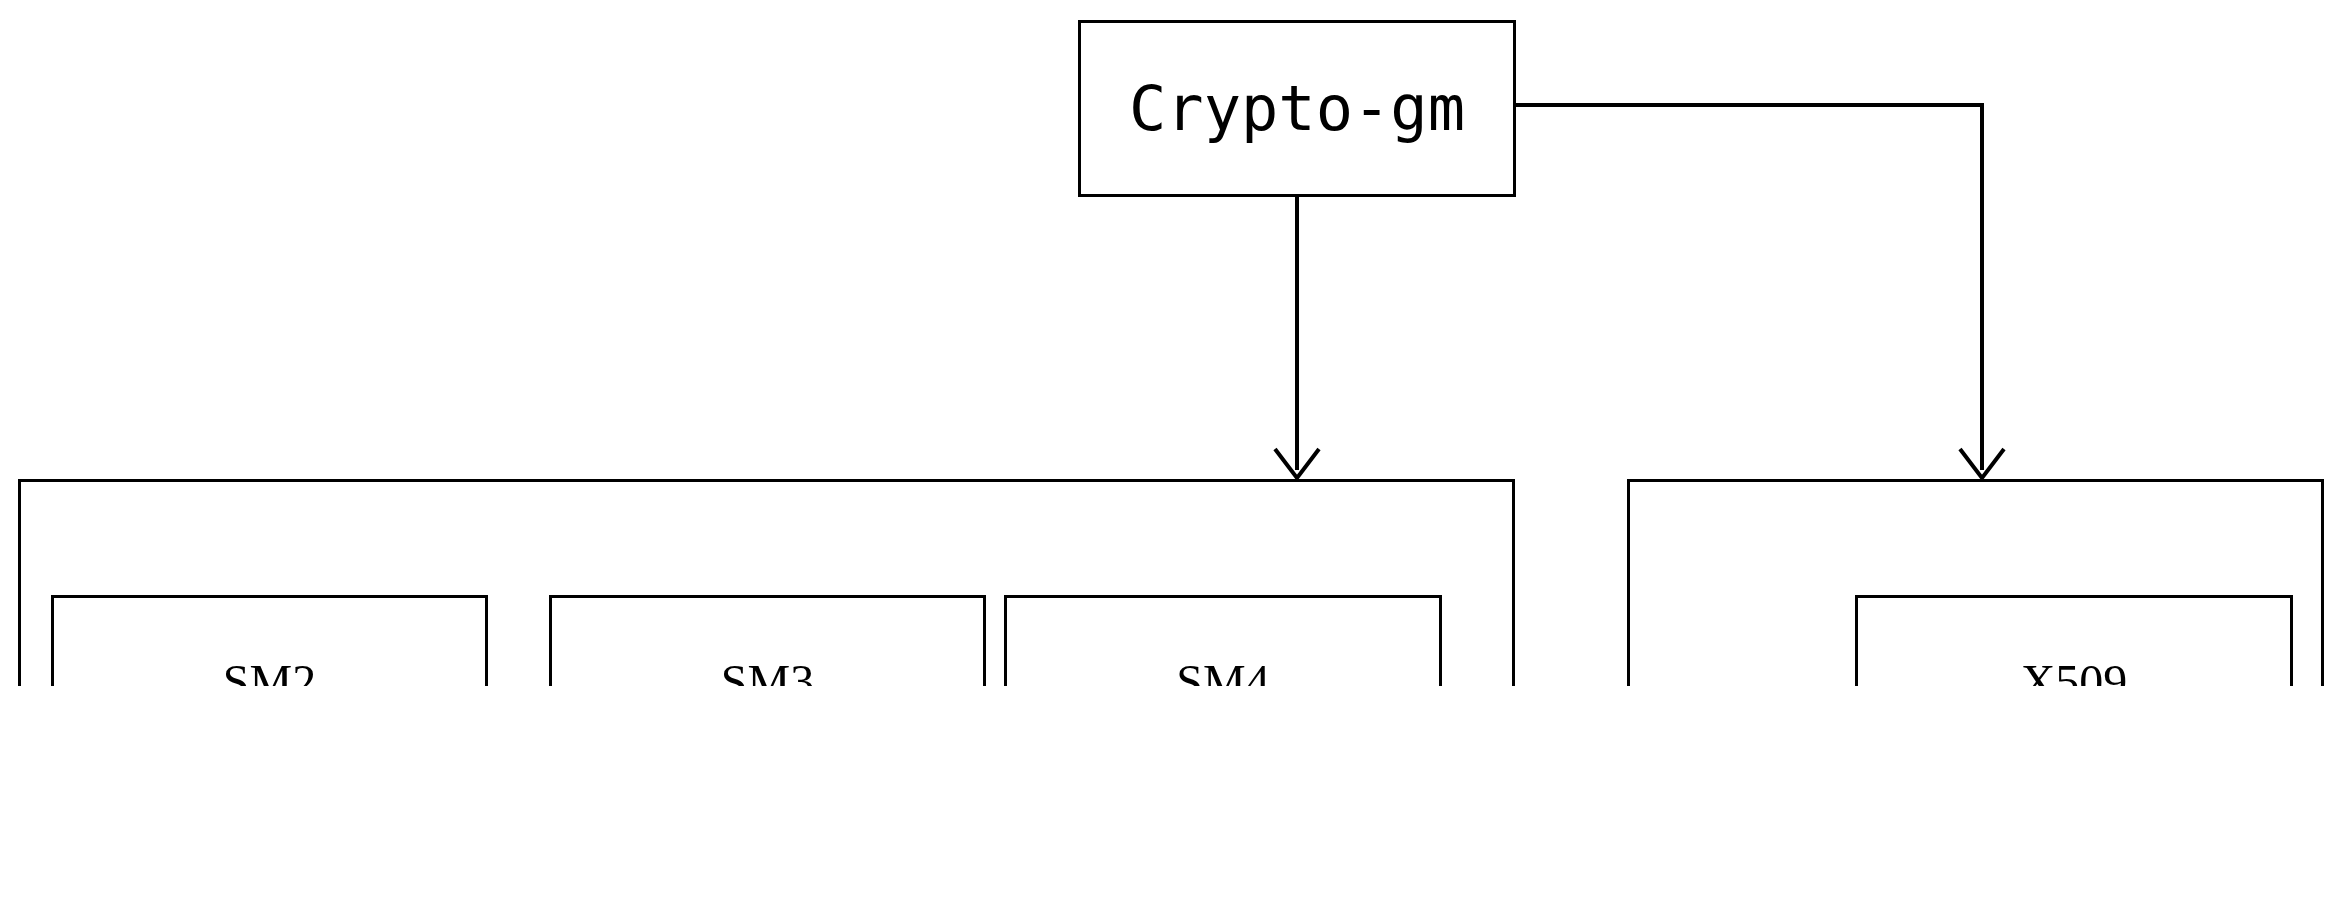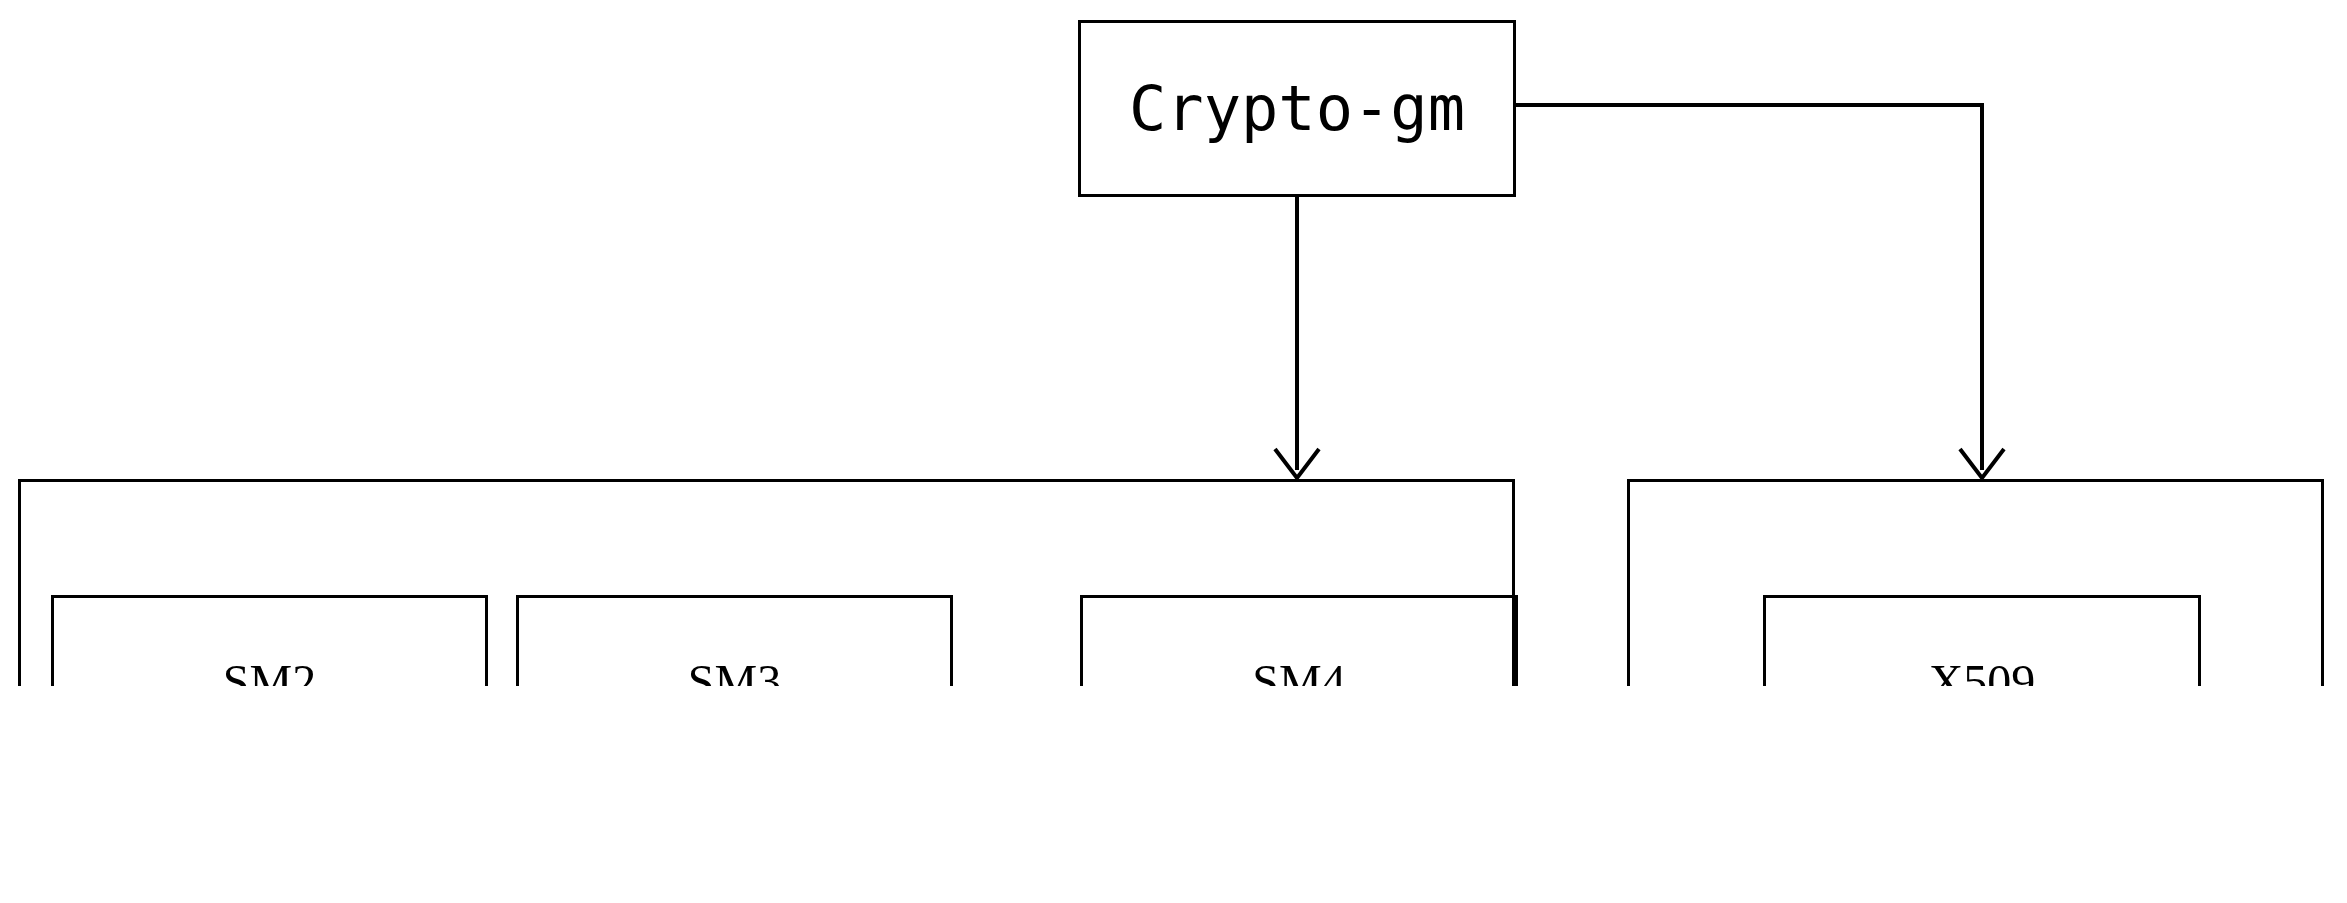--- a/index.html
+++ b/index.html
@@ -68,23 +68,23 @@
   
   .leaf-box {
     top: 595px;
     height: 174px;
   }
   .leaf-label {
     font-family: "Liberation Serif", "DejaVu Serif", serif;
     font-size: 48px;
   }
   .leaf-sm2 { left: 51px;   width: 437px; }
-  .leaf-sm3 { left: 516px;  width: 437px; }
-  .leaf-sm4 { left: 1080px; width: 438px; }
-  .leaf-x509 { left: 1763px; width: 438px; }
+  .leaf-sm3 { left: 549px;  width: 437px; }
+  .leaf-sm4 { left: 1004px; width: 438px; }
+  .leaf-x509 { left: 1855px; width: 438px; }
 </style>
 </head>
 <body>
 
 <div id="canvas">
 
   <svg class="diagram-svg" viewBox="0 0 2347 903" xmlns="http://www.w3.org/2000/svg">
 
     <g>
       <line x1="1297" y1="197" x2="1297" y2="470" stroke="#000000" stroke-width="4"></line>

